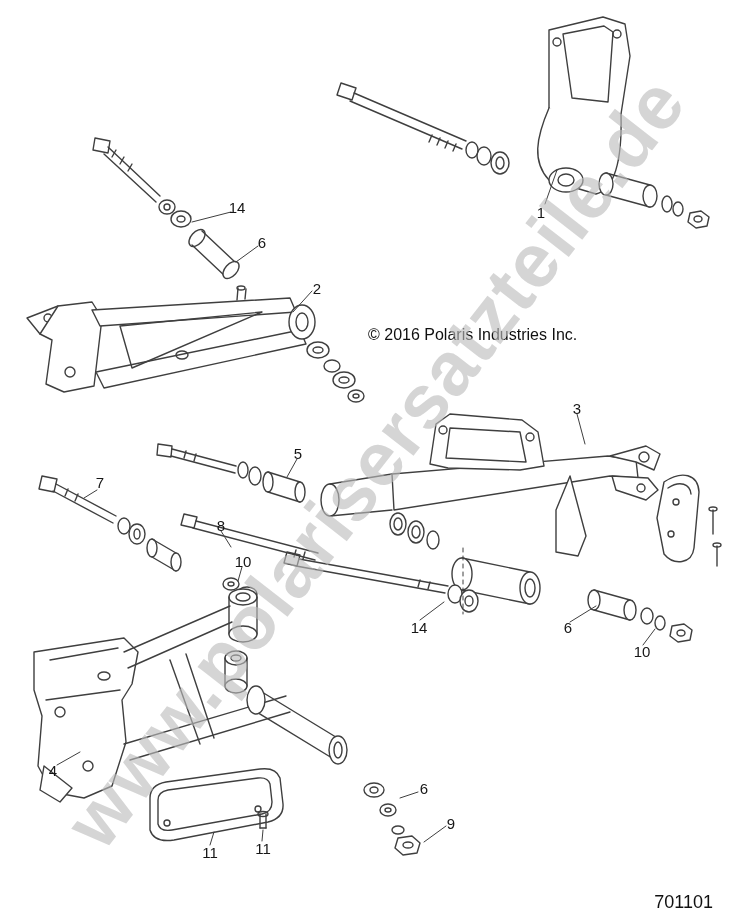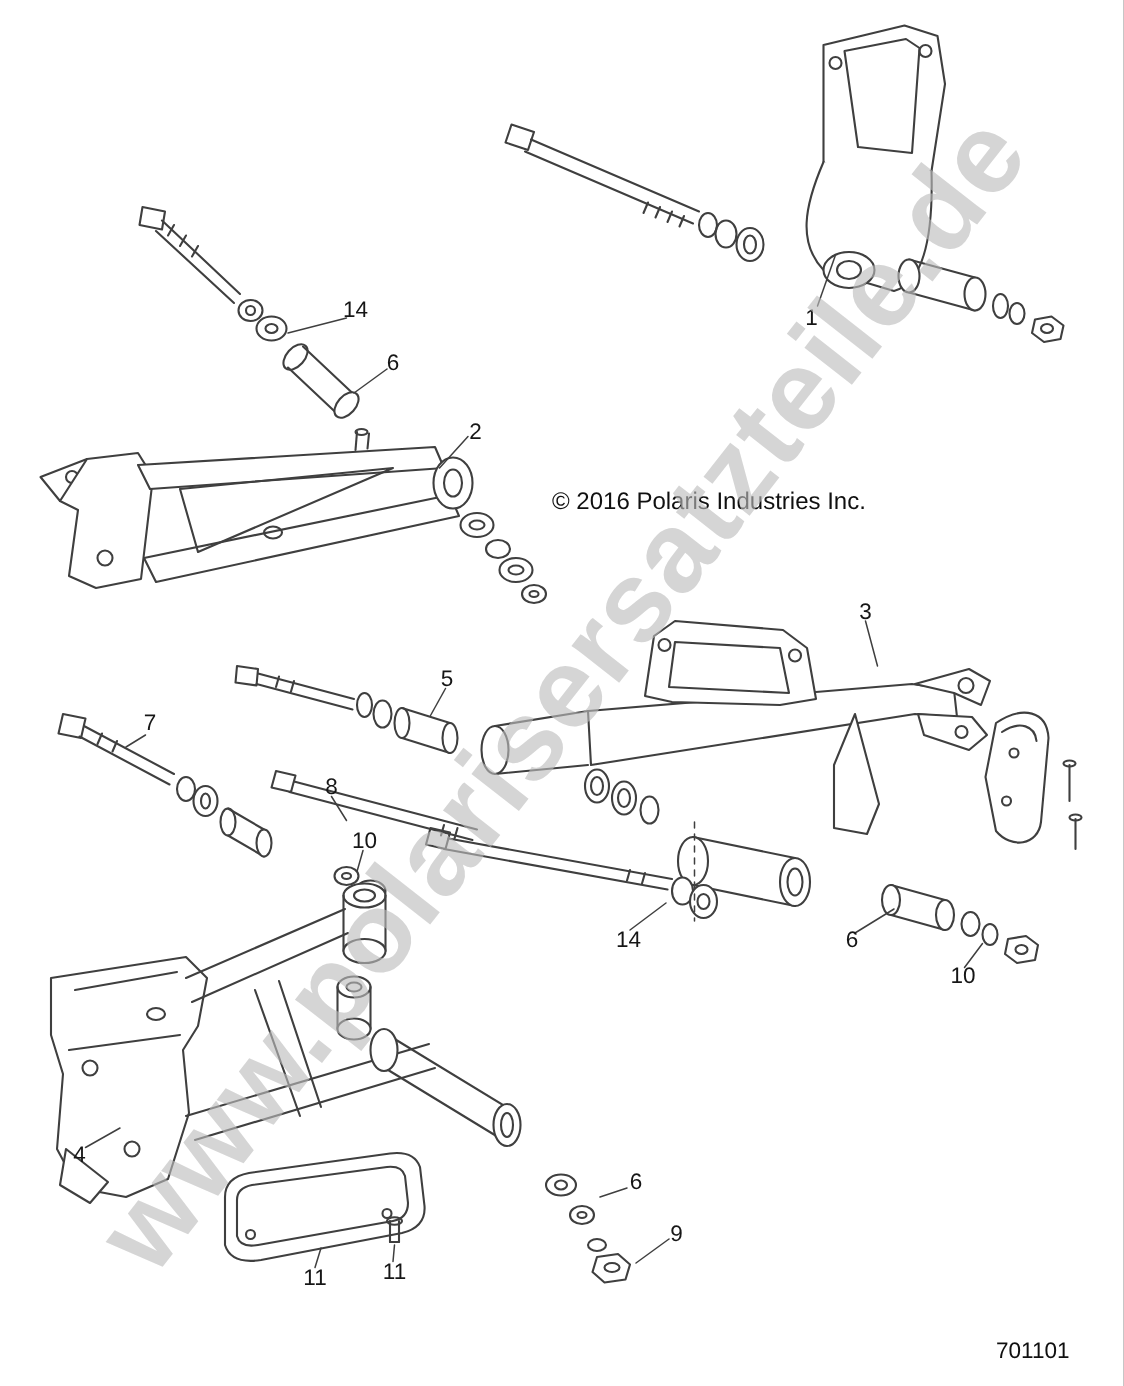--- a/index.html
+++ b/index.html
@@ -13,21 +13,21 @@
     fill:none;stroke:#3f3f3f;stroke-width:1.4;stroke-linejoin:round;stroke-linecap:round;
   }
   .lineart .solid{fill:#ffffff;}
   .lineart .leader{stroke-width:1;}
   .lineart .dashed{stroke-dasharray:4 4;stroke-width:1;}
   .callout{
     position:absolute;transform:translate(-50%,-50%);
     font-size:15px;color:#161616;user-select:none;
   }
   .copyright{position:absolute;left:368px;top:326px;font-size:16px;color:#101010;}
-  .diagram-number{position:absolute;right:36px;top:892px;font-size:15px;color:#101010;}
+  .diagram-number{position:absolute;right:36px;top:892px;font-size:18px;color:#101010;}
   .watermark{
     position:absolute;left:50%;top:50%;
     transform:translate(-50%,-50%) rotate(-52deg);
     font-size:76px;font-weight:bold;letter-spacing:1px;white-space:nowrap;
     color:#bcbcbc;opacity:.62;pointer-events:none;
   }
 </style>
 </head>
 <body>
 

